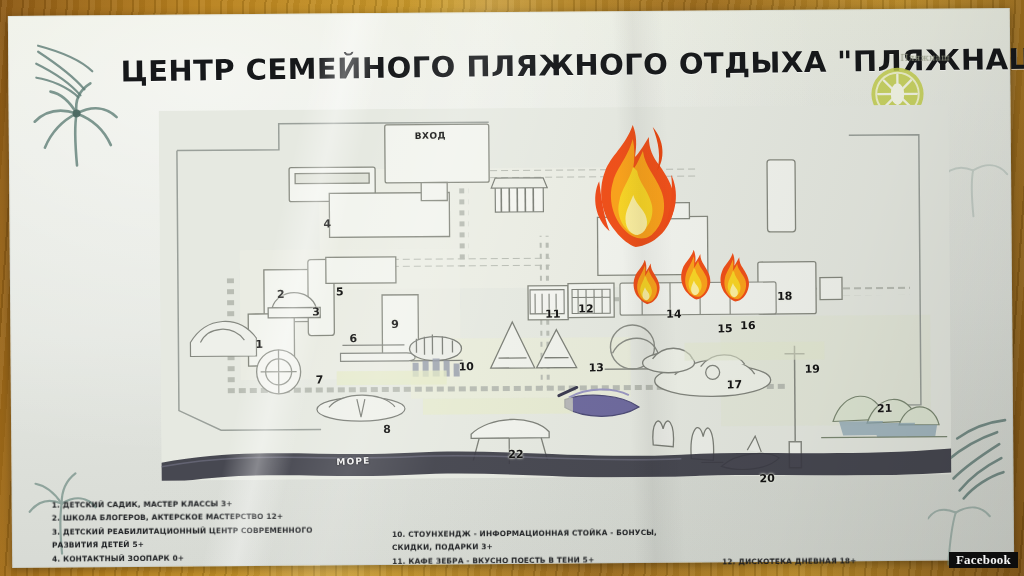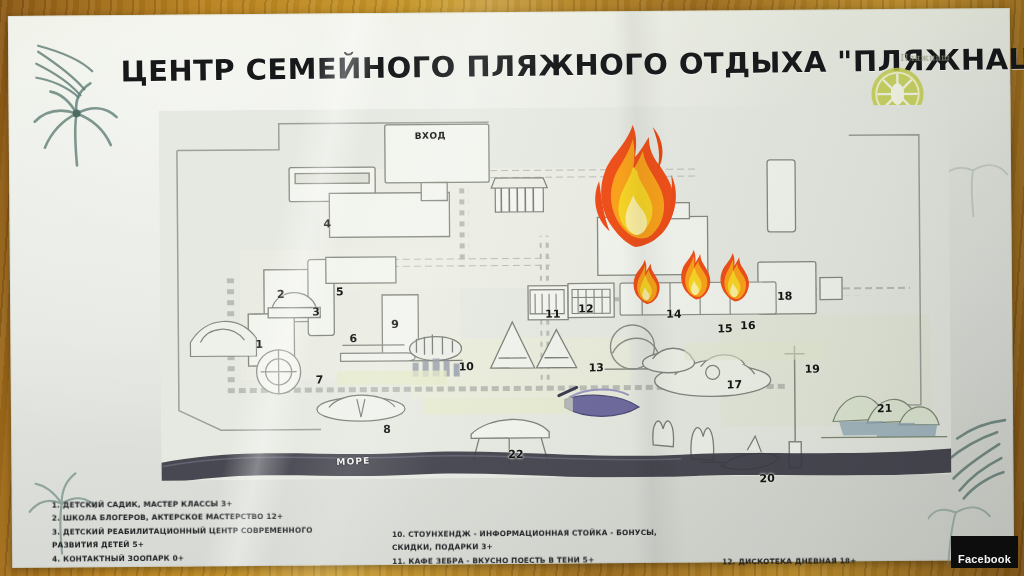--- a/index.html
+++ b/index.html
@@ -133,25 +133,25 @@
     white-space: pre-line;
     filter: blur(.28px);
   }
 
   
   #fb-badge {
     position: absolute;
     right: 6px; bottom: 8px;
     background: #0d0d0d;
     color: #f4f4f4;
-    font-family: Liberation Sans, sans-serif;
-    font-size: 11px;
+    font-family: Liberation Serif, serif;
+    font-size: 13px;
     font-weight: 700;
     letter-spacing: .2px;
-    padding: 18px 7px 3px 7px;
+    padding: 2px 7px 3px 7px;
     line-height: 11px;
   }
 
   
   #glare {
     position: absolute; inset: 0;
     background: linear-gradient(107deg,
         rgba(255,255,255,0) 0%,
         rgba(255,255,255,0) 34%,
         rgba(255,255,255,0.13) 41%,

